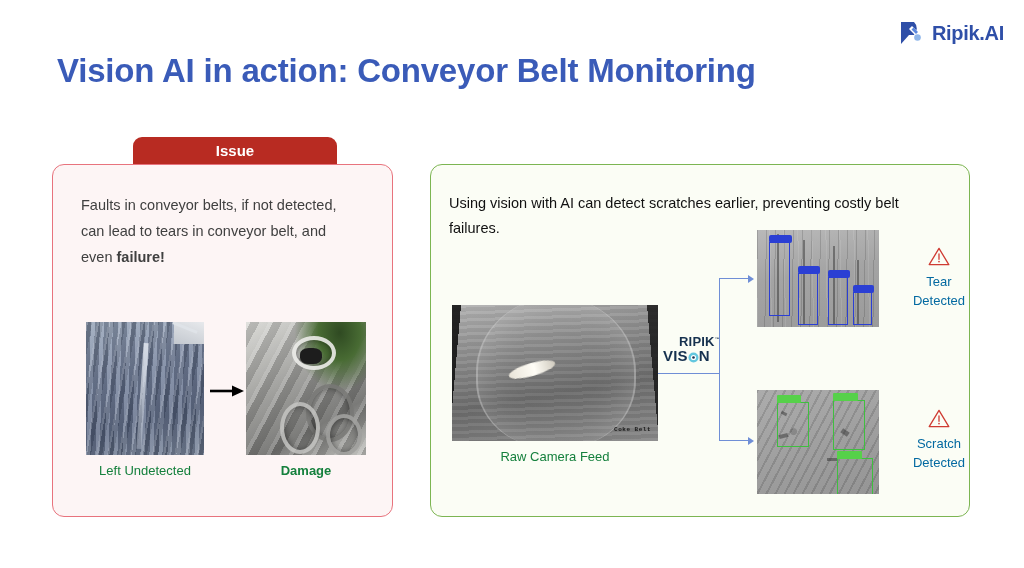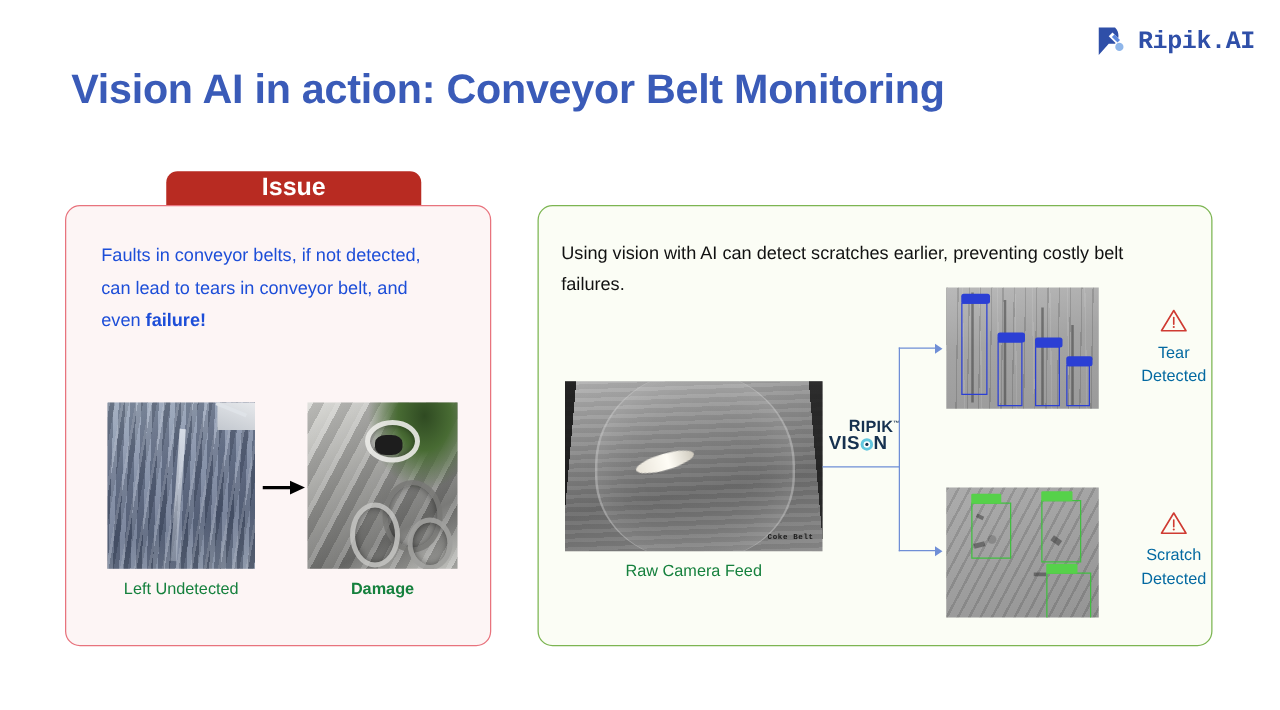--- a/index.html
+++ b/index.html
@@ -7,55 +7,55 @@
     width: 1024px; height: 568px;
     background: #ffffff;
     font-family: "Liberation Sans", sans-serif;
     overflow: hidden;
   }
   .slide { position: relative; width: 1024px; height: 568px; background: #fff; }
 
   
   .brand {
     position: absolute; top: 20px; right: 20px;
-    display: flex; align-items: center; gap: 7px; font-family: Liberation Mono, monospace;
+    display: flex; align-items: center; gap: 7px;
   }
   .brand-mark { width: 26px; height: 26px; position: relative; }
   .brand-text {
     font-size: 20px; font-weight: bold; color: #2f4fa8;
     letter-spacing: -0.3px;
   }
 
   
   .slide-title {
     position: absolute; left: 57px; top: 52px;
     font-size: 33px; font-weight: bold; color: #3a5bb8;
     letter-spacing: -0.2px;
   }
 
   
   .card { position: absolute; border-radius: 12px; }
   .card-tab {
     position: absolute; top: 0; height: 27px;
     border-radius: 9px 9px 0 0;
     display: flex; align-items: center; justify-content: center;
-    color: #ffffff; font-size: 20px; font-weight: bold;
+    color: #ffffff; font-size: 15px; font-weight: bold;
     z-index: 3;
   }
 
   
   #issue-card {
     left: 52px; top: 164px; width: 341px; height: 353px;
     background: #fdf5f5; border: 1.5px solid #e8737d;
   }
   #issue-tab { left: 133px; top: 137px; width: 204px; background: #b82b22; }
 
   .issue-text {
     position: absolute; left: 28px; top: 27px; width: 276px;
-    font-size: 14.5px; line-height: 26px; color: #1d4ed8;
+    font-size: 14.5px; line-height: 26px; color: #404040;
   }
   .issue-text b { font-weight: bold; }
 
   
   .photo { position: absolute; overflow: hidden; }
 
   
   #photo-undetected {
     left: 33px; top: 157px; width: 118px; height: 133px;
     background:

